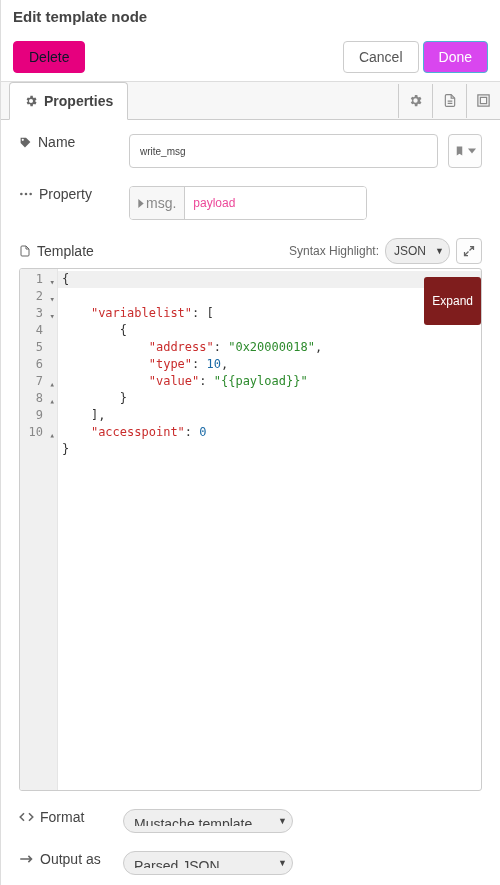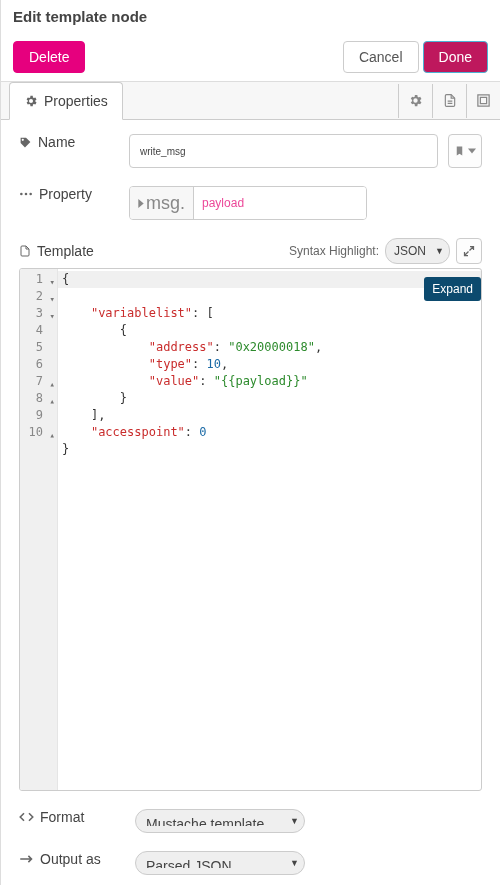--- a/index.html
+++ b/index.html
@@ -1,56 +1,56 @@
 <!DOCTYPE html>
 <html><head>
 <meta charset="utf-8">
 <style>
 *{box-sizing:border-box;margin:0;padding:0}
 body{font-family:"Helvetica Neue",Arial,sans-serif;font-size:14px;color:#555;background:#fff;width:500px;height:885px;overflow:hidden}
 .tray{border-left:1px solid #ddd;height:100%;display:flex;flex-direction:column}
 .header{padding:8px 12px;border-bottom:1px solid #ddd}
 .header h3{font-size:15px;font-weight:bold;color:#444;margin-bottom:16px}
 .btn{display:inline-block;padding:7px 15px;border-radius:4px;font-size:14px;cursor:pointer;border:1px solid transparent}
-.btn-delete{background:#e6007e;color:#ffffff;border-color:#e6007e}
+.btn-delete{background:#e6007e;color:#0f172a;border-color:#e6007e}
 .btn-cancel{background:#fff;color:#555;border-color:#ccc}
-.btn-done{background:#be185d;color:#fff;border-color:#4cb3d4}
+.btn-done{background:#d946ef;color:#fff;border-color:#4cb3d4}
 .header-row{display:flex;justify-content:space-between;align-items:center}
 .header-right{display:flex;gap:4px}
 .tabs{display:flex;align-items:center;border-bottom:1px solid #ccc;background:#f7f7f7;padding-left:8px;height:38px}
-.tab{display:flex;align-items:center;gap:6px;padding:0 14px;height:38px;border:1px solid #ccc;background:#fff;border-bottom:1px solid #fff;margin-bottom:-1px;border-top-left-radius:4px;border-top-right-radius:4px;font-weight:normal;color:#444}
+.tab{display:flex;align-items:center;gap:6px;padding:0 14px;height:38px;border:1px solid #ccc;background:#fff;border-bottom:1px solid #fff;margin-bottom:-1px;border-top-left-radius:4px;border-top-right-radius:4px;font-weight:bold;color:#444}
 .tabs-right{margin-left:auto;display:flex;align-items:center;height:100%}
 .icon-btn{width:34px;height:34px;display:flex;align-items:center;justify-content:center;border-left:1px solid #ccc;cursor:pointer;color:#888}
 .form{padding:14px 18px 10px 18px;display:flex;flex-direction:column;gap:18px;flex:1;overflow:hidden}
 .form-row{display:flex;align-items:flex-start;gap:10px}
 .form-lbl{width:100px;display:flex;align-items:center;gap:6px;color:#444;font-size:14px}
 .form-lbl svg,.tab svg{flex-shrink:0}
 .txt-input{flex:1;border:1px solid #ccc;border-radius:4px;padding:6px 10px;font-size:10px;height:34px;color:#444}
 .sq-btn{width:34px;height:34px;border:1px solid #ccc;border-radius:4px;background:#fdfdfd;display:flex;align-items:center;justify-content:center;cursor:pointer;color:#888;position:relative}
 .prop-input{flex:0 1 238px;display:flex;align-items:center;border:1px solid #ccc;border-radius:4px;height:34px;overflow:hidden}
-.prop-type{background:#f7f7f7;border-right:1px solid #ccc;padding:0 8px;height:100%;display:flex;align-items:center;font-size:18px;color:#888;cursor:pointer;gap:2px}
+.prop-type{background:#f7f7f7;border-right:1px solid #ccc;padding:0 8px;height:100%;display:flex;align-items:center;font-size:14px;color:#888;cursor:pointer;gap:2px}
 .prop-field{border:none;outline:none;padding:0 8px;font-size:12px;flex:1;height:100%;color:#ec4899}
 .tmpl-head{display:flex;align-items:center;gap:10px}
 .tmpl-right{margin-left:auto;display:flex;align-items:center;gap:6px;font-size:12px;color:#666}
 .sel{border:1px solid #ccc;background:#efefef;padding:4px 22px 4px 8px;font-size:12px;height:26px;appearance:none;-webkit-appearance:none;position:relative;color:#444;border-radius:12px}
 .sel-wrap{position:relative;display:inline-block}
 .sel-wrap::after{content:"▼";position:absolute;right:6px;top:50%;transform:translateY(-50%);font-size:9px;color:#444;pointer-events:none}
 .sel-lg{height:24px;font-size:14px;min-width:170px;padding:6px 28px 6px 10px}
 .editor{flex:1;border:1px solid #ccc;border-radius:3px;overflow:hidden;display:flex;min-height:420px}
 .gutter{background:#f0f0f0;color:#888;font-family:Menlo,Consolas,monospace;font-size:12px;line-height:17px;padding:2px 0;user-select:none;border-right:1px solid #e5e5e5;width:38px;text-align:right}
 .gutter div{padding-right:14px;position:relative}
 .fold{position:absolute;right:2px;top:3px;font-size:9px;color:#777}
 .code{flex:1;font-family:Menlo,Consolas,monospace;font-size:12px;line-height:17px;padding:2px 4px;white-space:pre;color:#333;overflow:auto}
 .hl-line{background:#f0f0f0;display:block;margin:0 -4px;padding:0 4px}
 .p{color:#333}
 .k{color:#c92c2c}
 .s{color:#2c8a2c}
 .n{color:#1a6aa6}
-.tooltip{position:absolute;right:0;top:38px;background:#0c4a6e;color:#fff;font-size:12px;padding:5px 8px;border-radius:3px;white-space:nowrap;z-index:10}
-.row-gap{gap:16px}
+.tooltip{position:absolute;right:0;top:38px;background:#7f1d1d;color:#fff;font-size:12px;padding:17px 8px;border-radius:3px;white-space:nowrap;z-index:10}
+.row-gap{gap:4px}
 </style>
 </head>
 <body>
 
 <div class="tray">
 
   <div class="header">
     <h3>Edit template node</h3>
     <div class="header-row">
       <button class="btn btn-delete">Delete</button>

